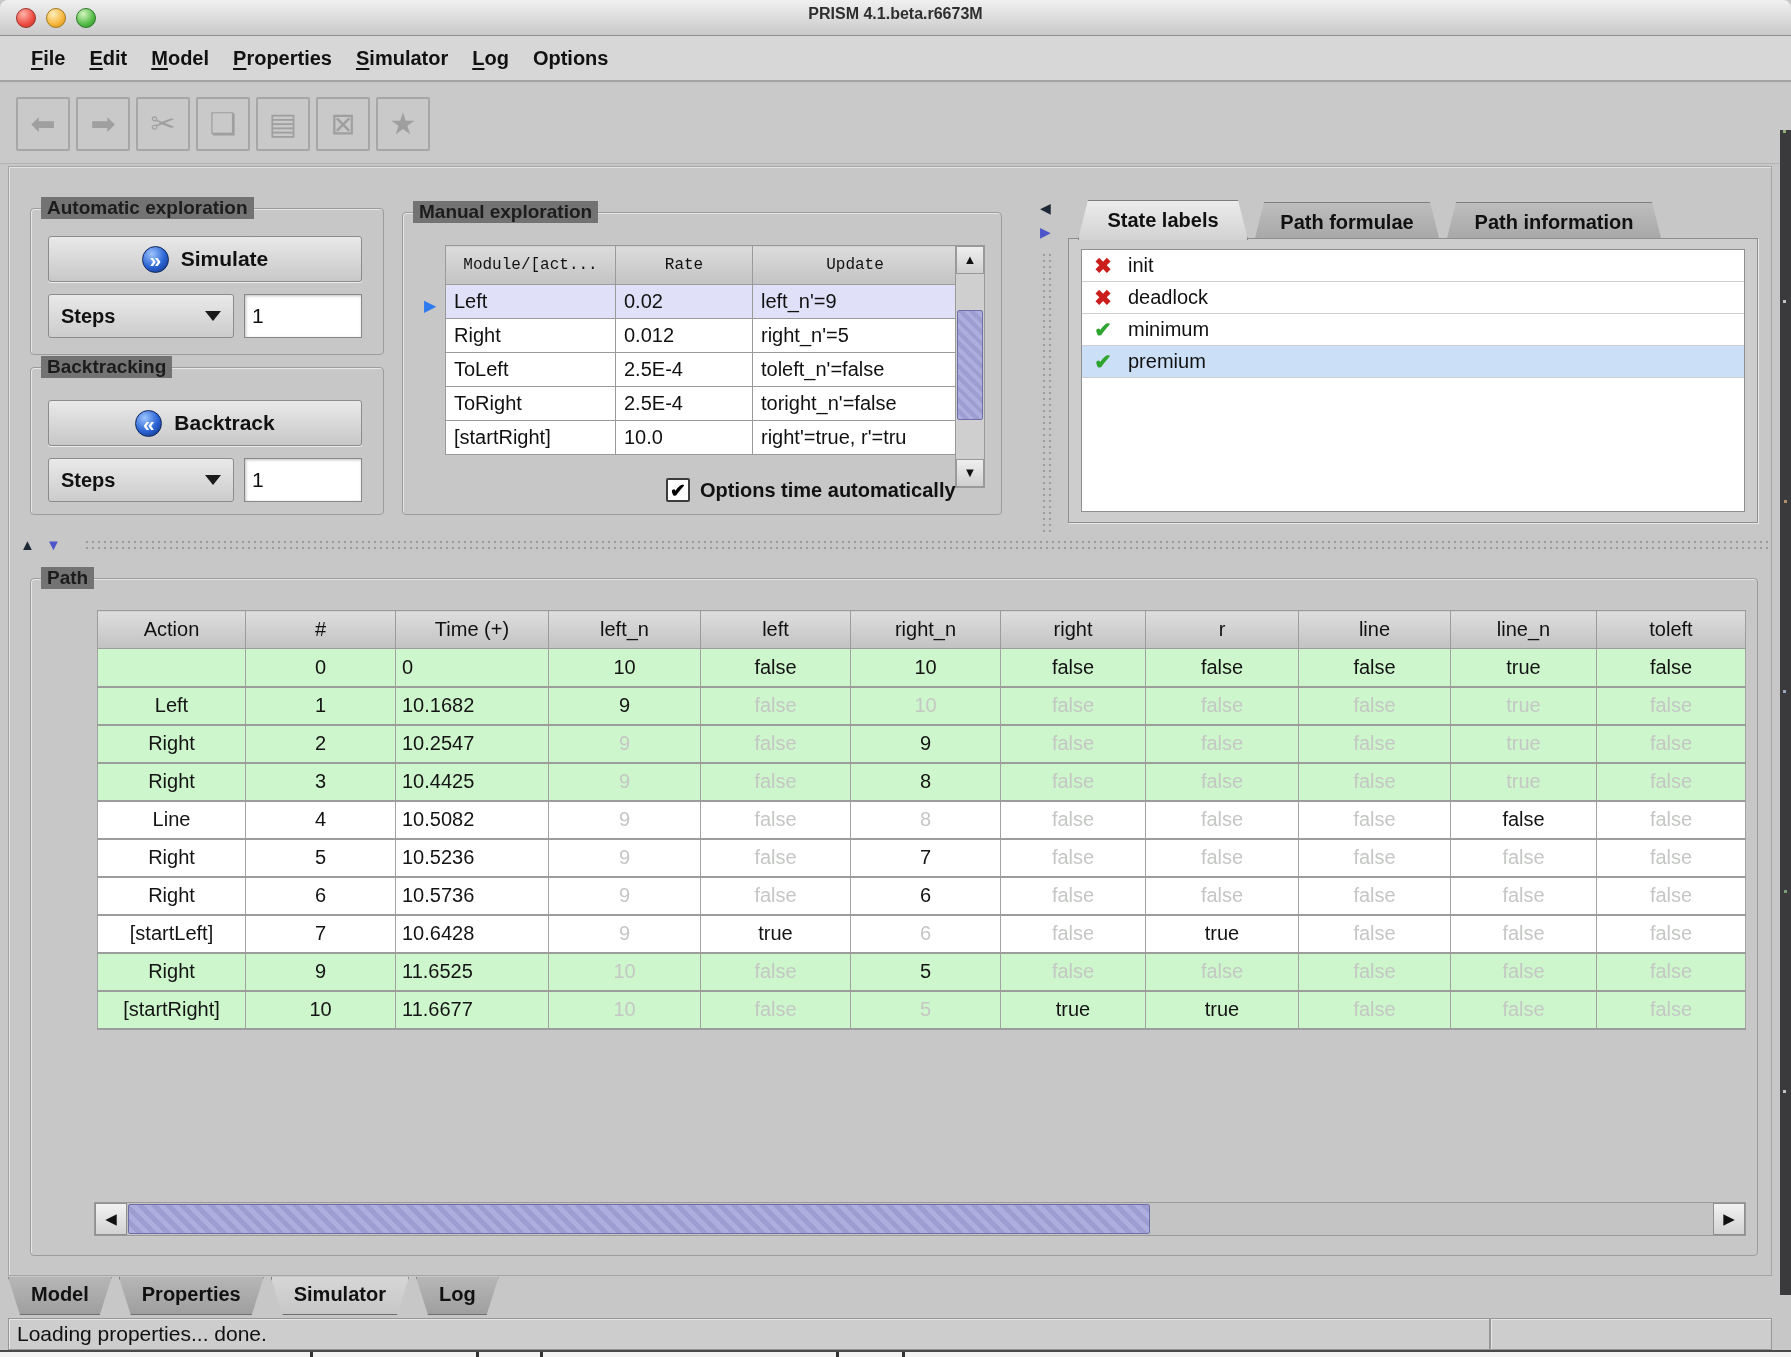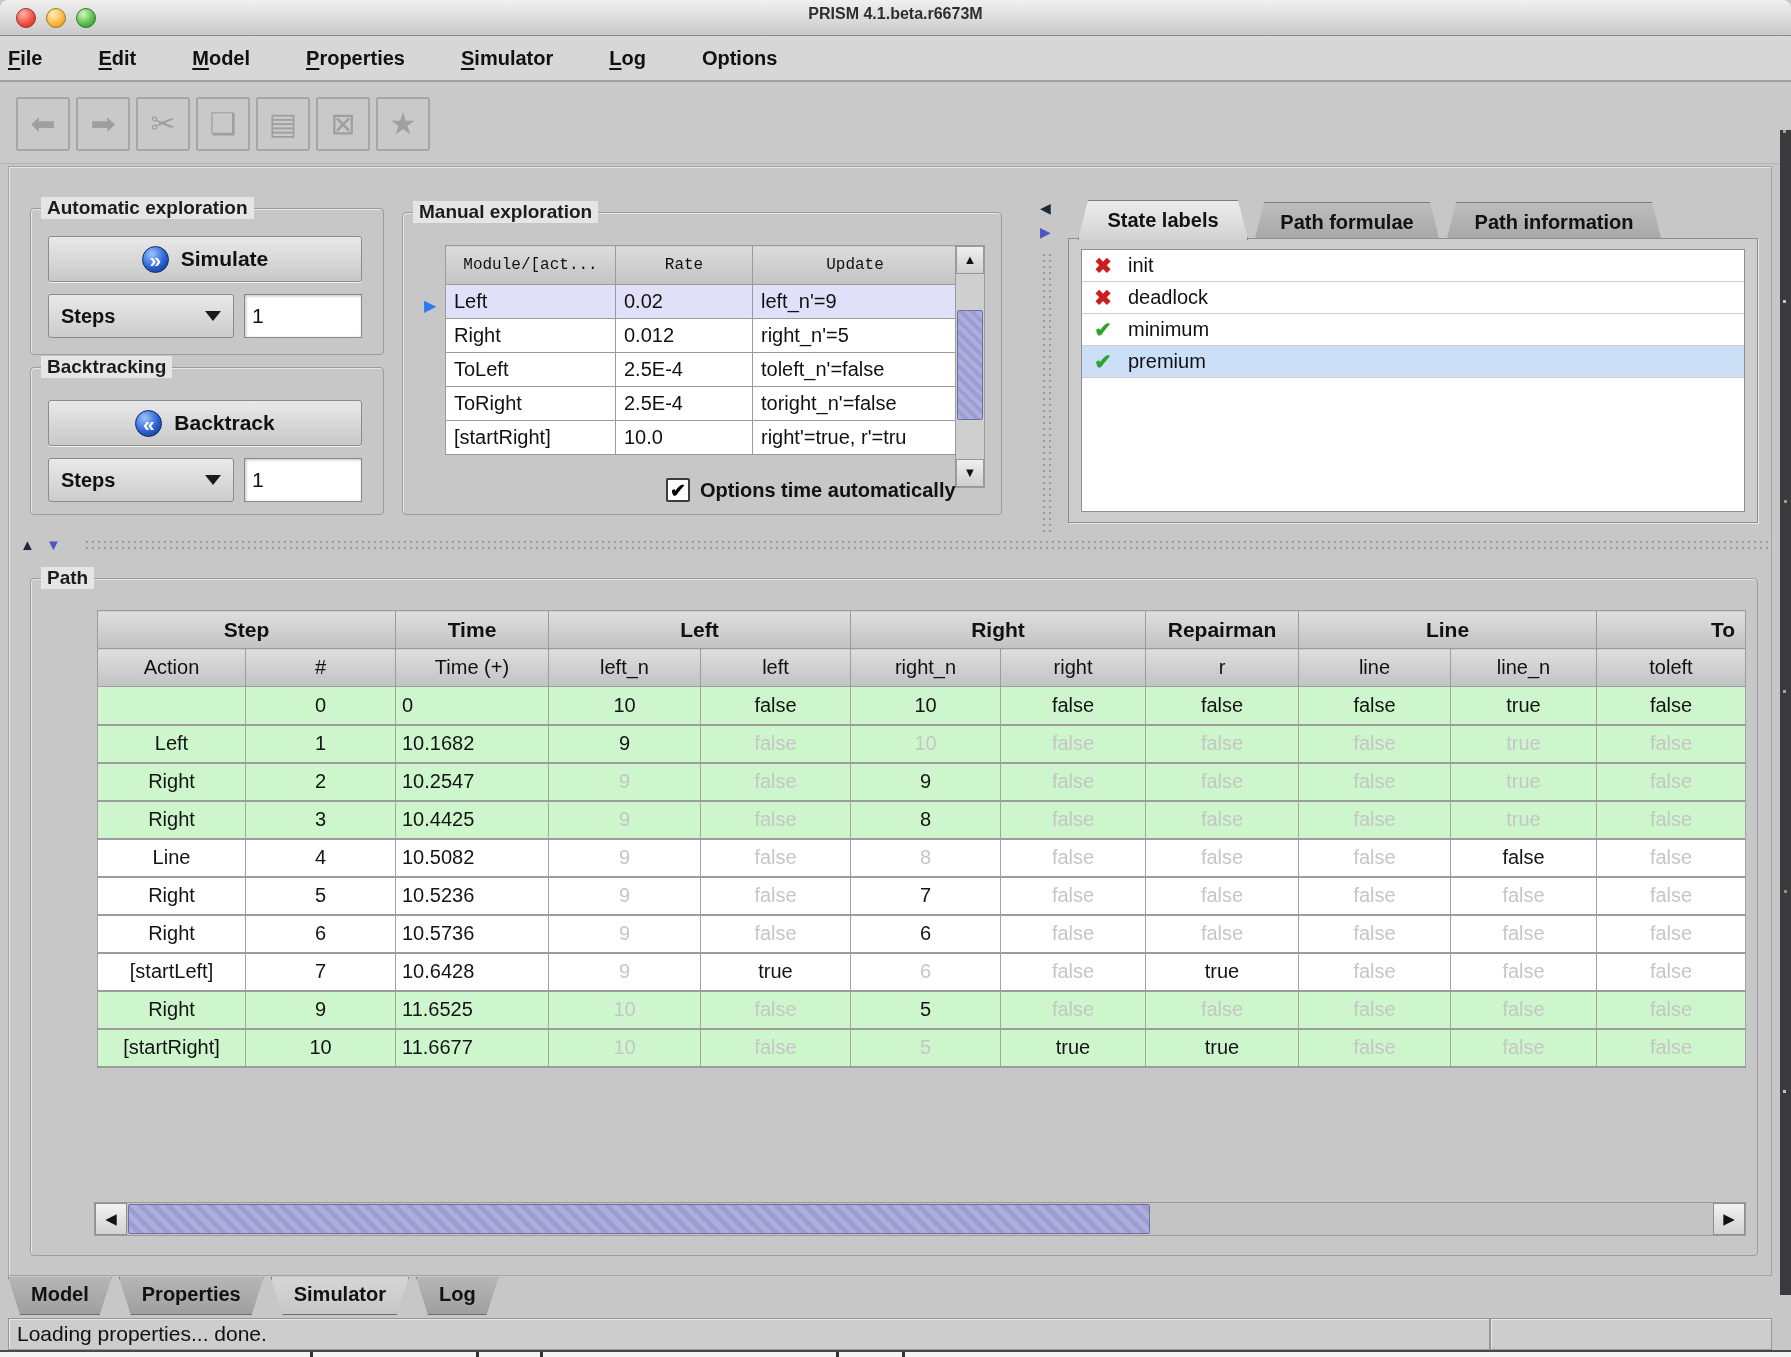--- a/index.html
+++ b/index.html
@@ -15,40 +15,40 @@
   .title-text { position:absolute; left:0; right:0; top:5px; text-align:center;
     font-size:16px; font-weight:700; color:#2e2e2e; }
   .tl { position:absolute; top:8px; width:20px; height:20px; border-radius:50%; }
   .tl.red    { left:16px; background:radial-gradient(circle at 35% 28%, #ffb3a8, #ee4b40 60%, #b2352c); border:1px solid #9d2f27; }
   .tl.yellow { left:46px; background:radial-gradient(circle at 35% 28%, #ffeebd, #f6b53a 60%, #c78d1e); border:1px solid #a4781c; }
   .tl.green  { left:76px; background:radial-gradient(circle at 35% 28%, #d6f5c0, #53bb47 60%, #2e8c2a); border:1px solid #2a7a26; }
 
   
   .menubar { position:absolute; left:0; top:36px; width:1791px; height:46px;
     background:#d7d7d7; border-bottom:2px solid #a2a2a2; display:flex; align-items:center;
-    padding-left:8px; gap:56px; }
+    padding-left:31px; gap:24px; }
   .menu-item { font-size:20px; font-weight:700; color:#111; }
   .menu-item u { text-decoration:underline; text-underline-offset:3px; }
 
   
   .toolbar { position:absolute; left:0; top:84px; width:1791px; height:80px;
     background:#c9c9c9; display:flex; align-items:center; padding-left:16px; gap:6px;
     border-bottom:1px solid #b3b3b3; }
   .tbtn { width:54px; height:54px; border:2px solid #a6a6a6; border-radius:2px;
     display:flex; align-items:center; justify-content:center; background:transparent; }
   .tbtn .glyph { font-size:30px; color:#9f9f9f; }
 
   
   .outer-panel { position:absolute; left:8px; top:166px; width:1764px; height:1110px;
     border:1px solid #a5a5a5; box-shadow:inset 1px 1px 0 #e4e4e4; }
 
   
   .group { position:absolute; border:1px solid #9c9c9c; border-radius:4px;
     box-shadow:inset 1px 1px 0 #e6e6e6; }
-  .group > .gtitle { position:absolute; top:-12px; left:10px; background:#e5e5e5;
+  .group > .gtitle { position:absolute; top:-12px; left:10px; background:#737373;
     padding:0 6px; font-size:19px; font-weight:700; color:#1c1c1c; }
 
   
   .big-btn { position:absolute; border:1px solid #8c8c8c; border-radius:3px;
     background:linear-gradient(#e9e9e9,#c8c8c8); display:flex; align-items:center;
     justify-content:center; gap:12px; font-size:21px; font-weight:700; color:#111;
     box-shadow:0 1px 0 #eee; }
   .orb { width:27px; height:27px; border-radius:50%; color:#fff; font-weight:700;
     font-size:21px; line-height:25px; text-align:center;
     background:radial-gradient(circle at 35% 28%, #9cc4ff, #2a63d4 55%, #102f77);
@@ -336,29 +336,20 @@
         <col style="width: 150px;">
         <col style="width: 150px;">
         <col style="width: 145px;">
         <col style="width: 153px;">
         <col style="width: 152px;">
         <col style="width: 146px;">
         <col style="width: 149px;">
       </colgroup>
     <thead>
         <tr>
-          <th class="grp" colspan="2">Step</th>
-          <th class="grp" colspan="1">Time</th>
-          <th class="grp" colspan="2">Left</th>
-          <th class="grp" colspan="2">Right</th>
-          <th class="grp" colspan="1">Repairman</th>
-          <th class="grp" colspan="2">Line</th>
-          <th class="grp grp-to" colspan="1">To</th>
-        </tr>
-        <tr>
           <th class="sub">Action</th>
           <th class="sub">#</th>
           <th class="sub">Time (+)</th>
           <th class="sub">left_n</th>
           <th class="sub">left</th>
           <th class="sub">right_n</th>
           <th class="sub">right</th>
           <th class="sub">r</th>
           <th class="sub">line</th>
           <th class="sub">line_n</th>

